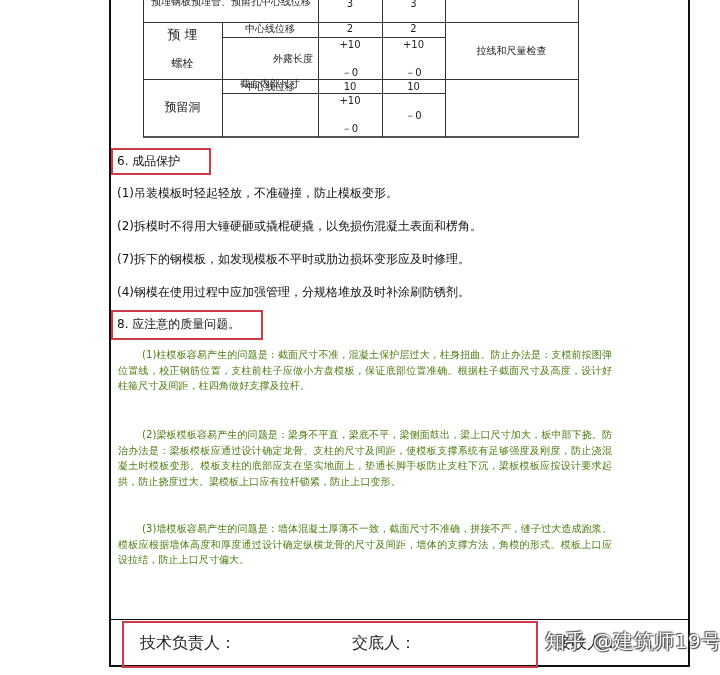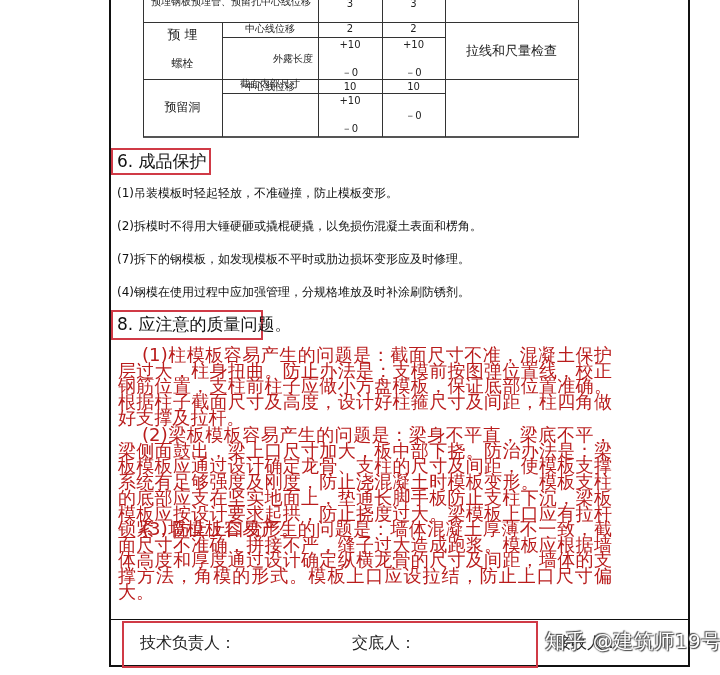--- a/index.html
+++ b/index.html
@@ -8,24 +8,24 @@
       font-family: "DejaVu Sans", "Liberation Sans", sans-serif; color: #1a1a1a;
     }
     .page {
       position: absolute; left: 109px; top: -2px; width: 581px; height: 669px;
       border-left: 2px solid #111; border-right: 2px solid #111; border-bottom: 2px solid #111;
       box-sizing: border-box;
     }
     .tline-h { position: absolute; height: 1px; background: #333; }
     .tline-v { position: absolute; width: 1px; background: #333; }
     .tcell { position: absolute; font-size: 10px; line-height: 11px; text-align: center; color: #222; }
-    .heading { position: absolute; font-size: 17px; line-height: 16px; color: #111; white-space: nowrap; }
+    .heading { position: absolute; font-size: 12px; line-height: 16px; color: #111; white-space: nowrap; }
     .redbox { position: absolute; border: 2px solid #d03a46; box-sizing: border-box; }
     .para { position: absolute; font-size: 12px; line-height: 16px; white-space: nowrap; color: #111; }
-    .block { position: absolute; left: 118px; width: 494px; font-size: 18px; line-height: 15.7px; color: #b91c1c; text-align: justify; text-indent: 24px; letter-spacing: 0.1px; }
+    .block { position: absolute; left: 118px; width: 494px; font-size: 10px; line-height: 15.7px; color: #4d7c0f; text-align: justify; text-indent: 24px; letter-spacing: 0.1px; }
     .footer-line { position: absolute; left: 109px; top: 619px; width: 581px; height: 1px; background: #111; }
     .sig { position: absolute; top: 633px; font-size: 16px; color: #222; white-space: nowrap; }
     .watermark { position: absolute; left: 545px; top: 628px; font-size: 20px; color: #ffffff; white-space: nowrap;
       text-shadow: 0 0 2px #555, 1px 1px 1px #444, -1px -1px 1px #444; letter-spacing: 0.5px; }
   </style>
 </head>
 <body>
 
 <div class="page"></div>
 
@@ -51,21 +51,21 @@
   <div class="tcell" style="left:143px;top:29px;width:79px;font-size:13px;">预 埋</div>
   <div class="tcell" style="left:143px;top:58px;width:79px;font-size:11px;">螺栓</div>
   <div class="tcell" style="left:222px;top:23px;width:96px;">中心线位移</div>
   <div class="tcell" style="left:318px;top:23px;width:64px;">2</div>
   <div class="tcell" style="left:382px;top:23px;width:63px;">2</div>
   <div class="tcell" style="left:222px;top:53px;width:96px;margin-left:23px;">外露长度</div>
   <div class="tcell" style="left:318px;top:39px;width:64px;">+10</div>
   <div class="tcell" style="left:318px;top:67px;width:64px;">－0</div>
   <div class="tcell" style="left:382px;top:39px;width:63px;">+10</div>
   <div class="tcell" style="left:382px;top:67px;width:63px;">－0</div>
-  <div class="tcell" style="left:445px;top:45px;width:133px;font-size:13px;">拉线和尺量检查</div>
+  <div class="tcell" style="left:445px;top:45px;width:133px;font-size:10px;">拉线和尺量检查</div>
 
   <div class="tcell" style="left:143px;top:102px;width:79px;font-size:12px;">预留洞</div>
   <div class="tcell" style="left:222px;top:81px;width:96px;">中心线位移</div>
   <div class="tcell" style="left:318px;top:81px;width:64px;">10</div>
   <div class="tcell" style="left:382px;top:81px;width:63px;">10</div>
   <div class="tcell" style="left:222px;top:78px;width:96px;text-align:center;">截面内部尺寸</div>
   <div class="tcell" style="left:318px;top:95px;width:64px;">+10</div>
   <div class="tcell" style="left:318px;top:123px;width:64px;">－0</div>
   <div class="tcell" style="left:382px;top:110px;width:63px;">－0</div>
 </div>

